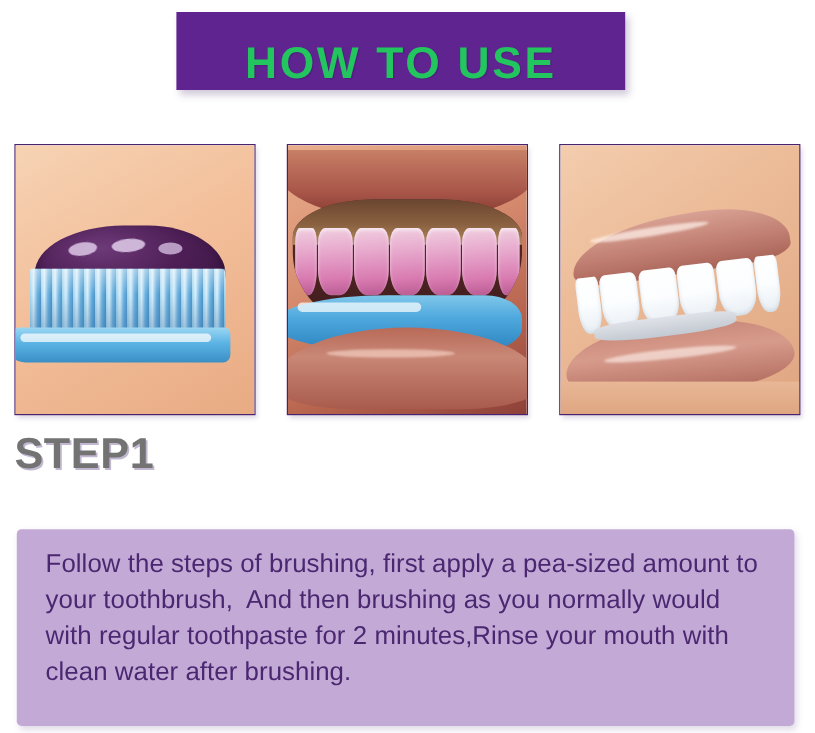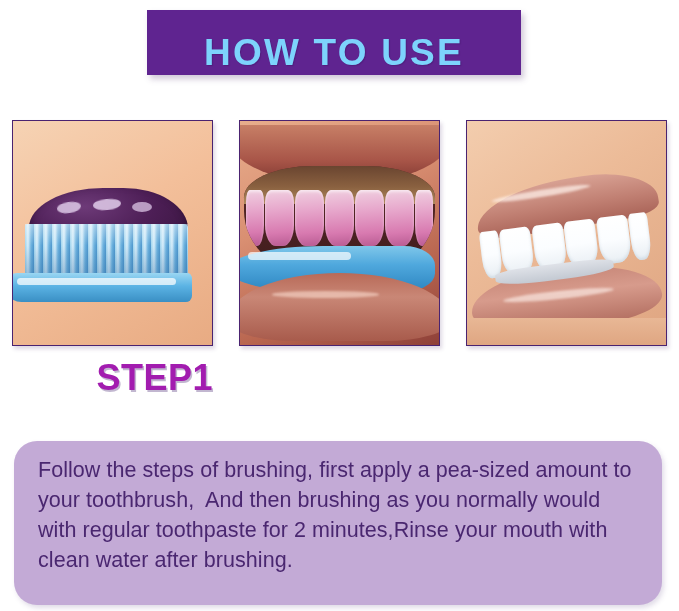--- a/index.html
+++ b/index.html
@@ -22,21 +22,21 @@
     top: 10px;
     width: 374px;
     height: 65px;
     background: #5f2490;
     display: flex;
     align-items: center;
     justify-content: center;
     box-shadow: 3px 4px 6px rgba(90,60,120,0.28);
   }
   .header-title {
-    color: #7dd3fc;
+    color: #22c55e;
     font-size: 37px;
     font-weight: bold;
     letter-spacing: 2.2px;
     line-height: 1;
     font-family: "Liberation Sans", sans-serif;
     text-shadow: 1px 1px 1px rgba(40,10,70,0.25);
     margin-top: 20px;
   }
 
   
@@ -337,39 +337,39 @@
     position: absolute;
     left: 12px;
     top: 356px;
     width: 655px;
     height: 48px;
     display: flex;
     justify-content: space-between;
   }
   .step-label {
     width: 201px;
-    text-align: right;
-    color: #a21caf;
+    text-align: left;
+    color: #737373;
     font-size: 36px;
     font-weight: bold;
     letter-spacing: 0.5px;
     line-height: 44px;
     font-family: "Liberation Sans", sans-serif;
     text-shadow: 1.5px 1.5px 0.5px rgba(120,95,150,0.45);
   }
 
   
   .desc-box {
     position: absolute;
     left: 14px;
     top: 441px;
     width: 648px;
     height: 164px;
     background: #c3aad6;
-    border-radius: 23px;
+    border-radius: 4px;
     box-sizing: border-box;
     padding: 14px 24px 10px 24px;
     box-shadow: 2px 3px 5px rgba(120,95,150,0.22);
   }
   .desc-text {
     color: #4a2770;
     font-size: 21.5px;
     line-height: 30px;
     font-family: "Liberation Sans", sans-serif;
     letter-spacing: 0.05px;

